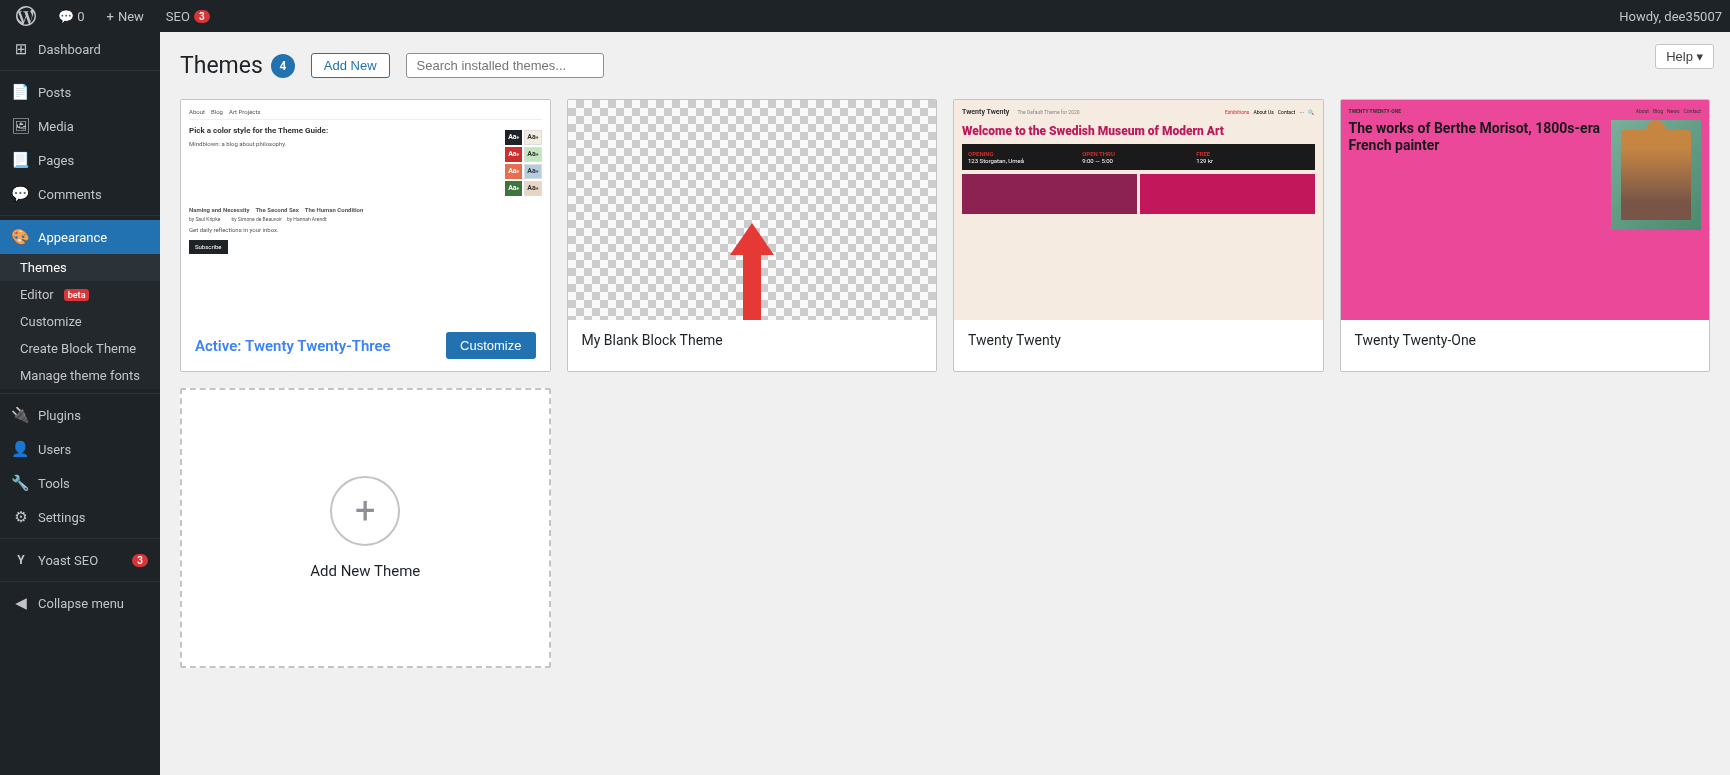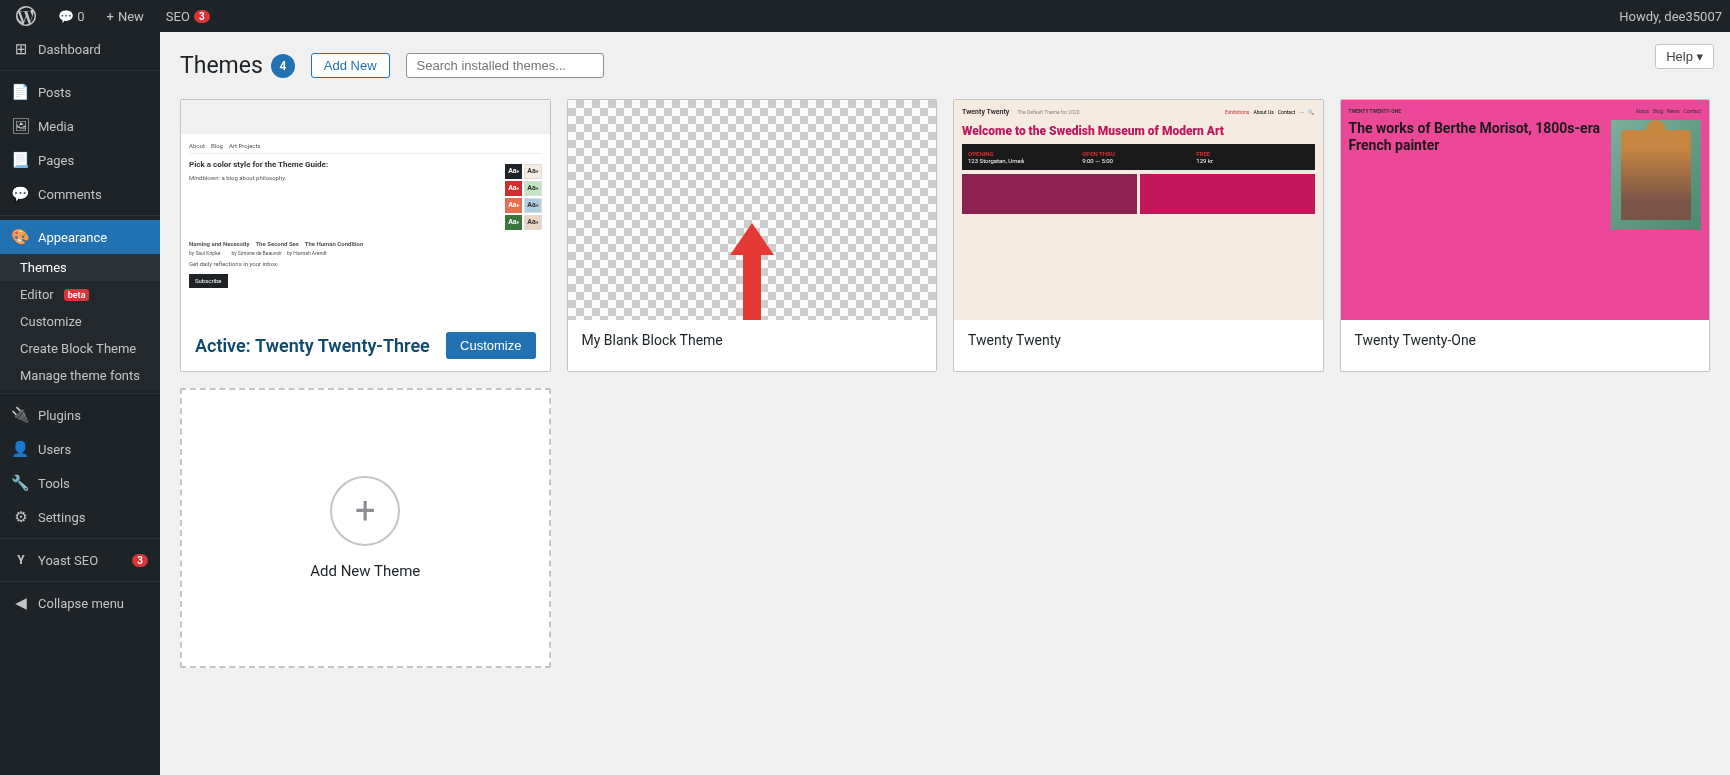--- a/index.html
+++ b/index.html
@@ -165,22 +165,22 @@
       align-items: center;
       justify-content: space-between;
       background: #fff;
     }
     .theme-name {
       font-size: 14px;
       font-weight: 400;
       color: #1d2327;
     }
     .theme-active-label {
-      font-size: 18px;
-      color: #0c4a6e;
+      font-size: 15px;
+      color: #3b82f6;
     }
     .theme-active-label span { font-weight: 600; }
     .btn-customize {
       background: #2271b1;
       color: #fff;
       border: none;
       padding: 6px 14px;
       border-radius: 3px;
       font-size: 13px;
       cursor: pointer;
@@ -217,21 +217,20 @@
 
     
     .tt3-thumb {
       background: #fff;
       padding: 8px;
       font-size: 7px;
       color: #333;
       line-height: 1.3;
       height: 220px;
       overflow: hidden;
-      margin-top: 34px;
     }
     .tt3-nav { display: flex; gap: 6px; font-size: 6px; color: #555; margin-bottom: 6px; border-bottom: 1px solid #eee; padding-bottom: 3px; }
     .tt3-title { font-size: 8px; font-weight: bold; margin-bottom: 4px; }
     .tt3-body { font-size: 6px; color: #555; }
     .tt3-aa-grid { display: grid; grid-template-columns: repeat(2, 1fr); gap: 2px; margin: 6px 0; }
     .tt3-aa-box { display: flex; align-items: center; justify-content: center; font-size: 7px; font-weight: bold; padding: 2px; border: 1px solid #ddd; background: #f8f8f8; }
     .tt3-aa-box.dark { background: #1d2327; color: #fff; border-color: #1d2327; }
     .tt3-aa-box.red { background: #cf2e2e; color: #fff; border-color: #cf2e2e; }
     .tt3-aa-box.orange { background: #e76f51; color: #fff; border-color: #e76f51; }
     .tt3-aa-box.green { background: #3c763d; color: #fff; border-color: #3c763d; }

